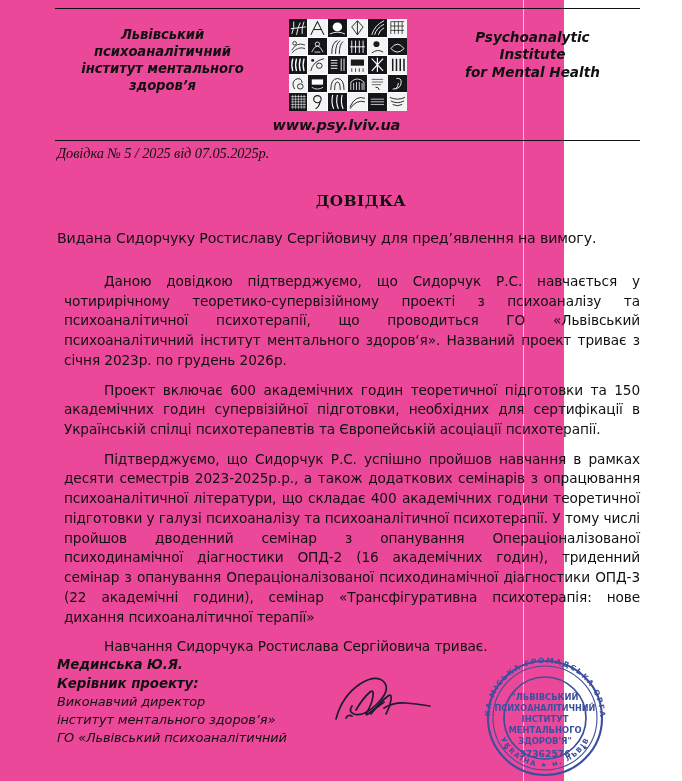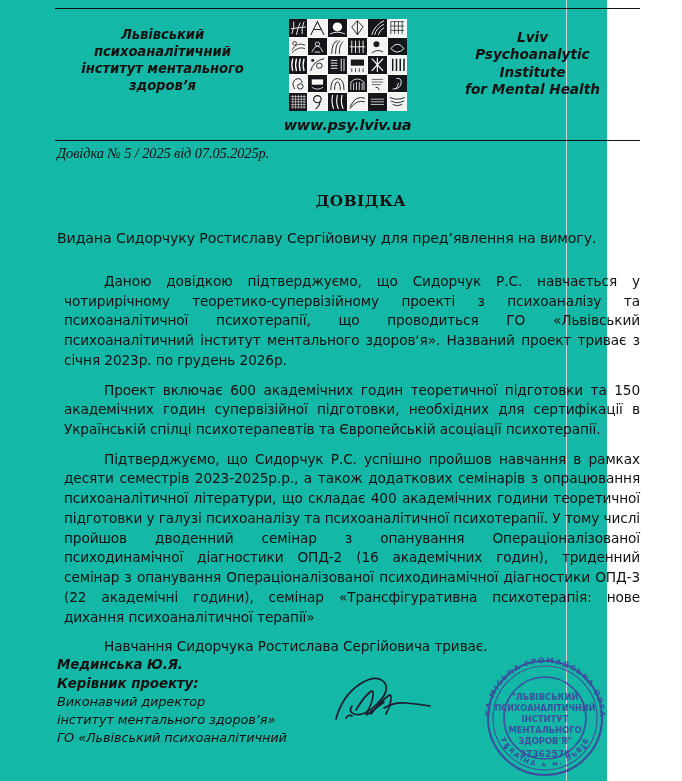--- a/index.html
+++ b/index.html
@@ -13,23 +13,23 @@
     width: 682px;
     height: 781px;
     position: relative;
     font-family: "DejaVu Sans", "Liberation Sans", sans-serif;
     color: #111111;
     overflow: hidden;
   }
 
   .page {
     position: relative;
-    width: 607px;
+    width: 564px;
     height: 781px;
-    background: #14b8a6;
+    background: #ec4899;
   }
 
   
   .scan-edge {
     position: absolute;
     top: 0;
     right: 40px;
     width: 1px;
     height: 781px;
     background: #d6d6d6;
@@ -64,21 +64,21 @@
   }
   .lh-col-right {
     width: 215px;
     padding-top: 14px;
     font-size: 13.6px;
   }
   .lh-col-left div, .lh-col-right div { white-space: nowrap; }
 
   .lh-col-center {
     width: 150px;
-    text-align: center;
+    text-align: left;
   }
 
   .logo-grid {
     width: 118px;
     height: 92px;
     margin: 4px auto 0 auto;
     display: grid;
     grid-template-columns: repeat(6, 1fr);
     grid-template-rows: repeat(5, 1fr);
     gap: 1px;
@@ -454,21 +454,20 @@
                 <path d="M3 9 Q10 13 17 9"></path>
                 <path d="M5 13 Q10 16 15 13"></path>
               </g>
             </svg>
           </div>
       </div>
       <div class="logo-url">www.psy.lviv.ua</div>
     </div>
 
     <div class="lh-col lh-col-right">
-      <div>Lviv</div>
       <div>Psychoanalytic</div>
       <div>Institute</div>
       <div>for Mental Health</div>
     </div>
   </div>
 
   <div class="docno">Довідка № 5 / 2025 від 07.05.2025р.</div>
 
   <div class="doctitle">ДОВІДКА</div>
 

